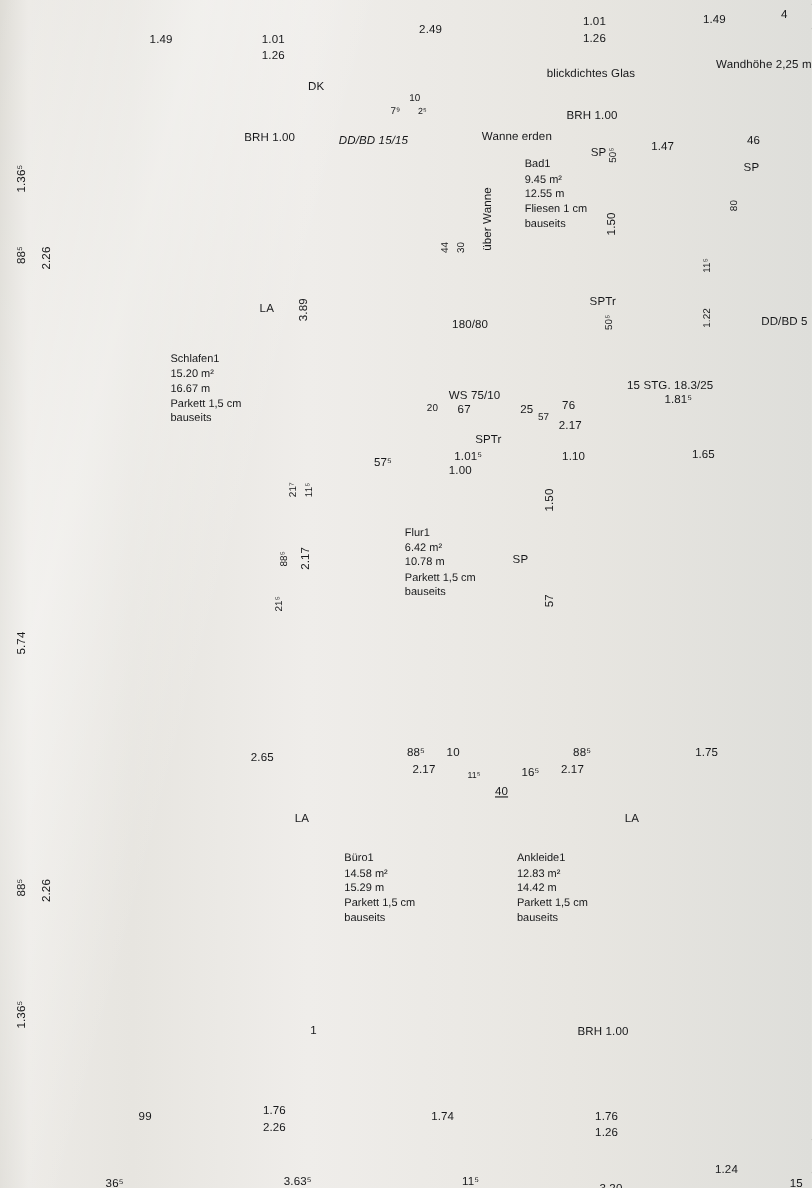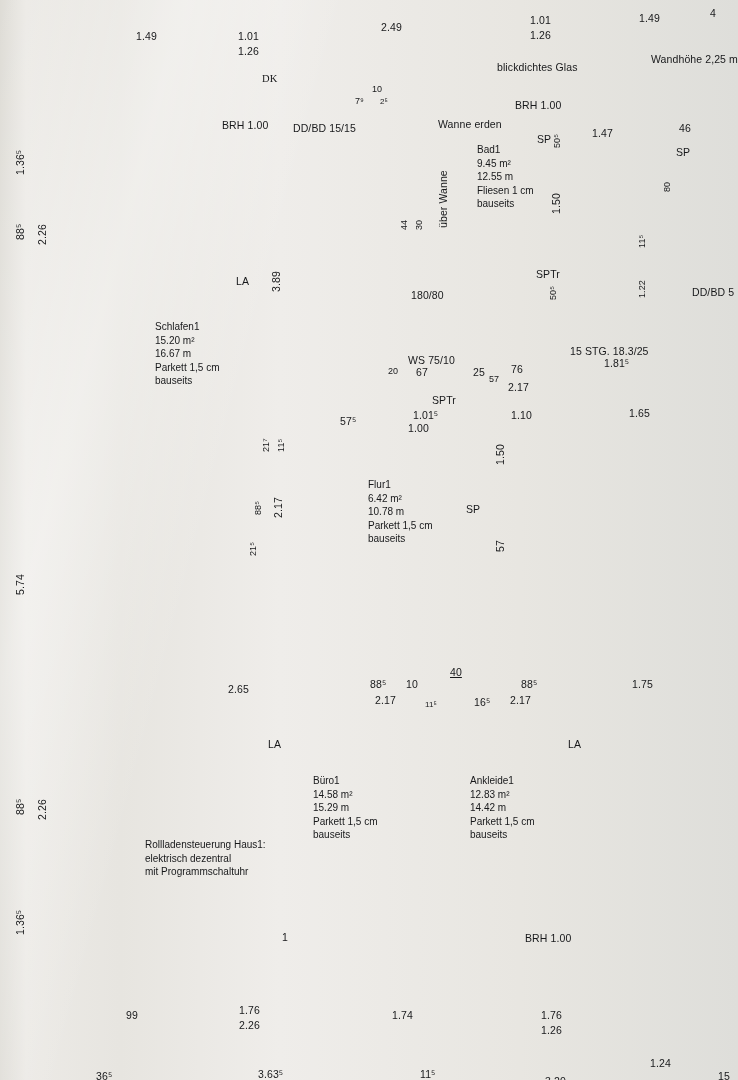--- a/index.html
+++ b/index.html
@@ -317,33 +317,30 @@
 14.58 m²
 15.29 m
 Parkett 1,5 cm
 bauseits</div>
   <div class="block" style="left:470px;top:774px;">Ankleide1
 12.83 m²
 14.42 m
 Parkett 1,5 cm
 bauseits</div>
 
-  <div class="block" style="left:145px;top:838px;">Rollladensteuerung Haus1:
-elektrisch dezentral
-mit Programmschaltuhr</div>
 
   <div class="t" style="left:497px;top:61px;">blickdichtes Glas</div>
   <div class="t" style="left:626px;top:53px;margin-left:25px;">Wandhöhe 2,25 m</div>
   <div class="t" style="left:438px;top:118px;">Wanne erden</div>
-  <div class="t" style="left:293px;top:122px;">DD/BD 15/15</div>
+  <div class="t" style="left:308px;top:122px;font-style:italic;">DD/BD 15/15</div>
   <div class="t" style="left:222px;top:119px;">BRH 1.00</div>
   <div class="t" style="left:515px;top:99px;">BRH 1.00</div>
   <div class="t" style="left:525px;top:932px;">BRH 1.00</div>
   <div class="t" style="left:692px;top:286px;">DD/BD 5</div>
-  <div class="t" style="left:262px;top:73px;font-family:Liberation Serif, serif;">DK</div>
+  <div class="t" style="left:280px;top:73px;">DK</div>
   <div class="t" style="left:570px;top:345px;">15 STG. 18.3/25</div>
   <div class="t" style="left:604px;top:357px;">1.81⁵</div>
   <div class="t" style="left:408px;top:354px;">WS 75/10</div>
   <div class="t" style="left:411px;top:289px;">180/80</div>
   <div class="t rot90" style="left:437px;top:228px;">über Wanne</div>
   <div class="t" style="left:537px;top:133px;">SP</div>
   <div class="t" style="left:676px;top:146px;">SP</div>
   <div class="t" style="left:466px;top:503px;">SP</div>
   <div class="t" style="left:536px;top:268px;">SPTr</div>
   <div class="t" style="left:432px;top:394px;">SPTr</div>
@@ -411,20 +408,20 @@
   <div class="t rot90 sm" style="left:637px;top:298px;">1.22</div>
   <div class="t rot90 sm" style="left:399px;top:230px;">44</div>
   <div class="t rot90 sm" style="left:414px;top:230px;">30</div>
   <div class="t sm" style="left:372px;top:84px;">10</div>
   <div class="t sm" style="left:355px;top:96px;">7⁹</div>
   <div class="t xs" style="left:380px;top:97px;">2⁵</div>
   <div class="t" style="left:228px;top:683px;">2.65</div>
   <div class="t" style="left:370px;top:678px;">88⁵</div>
   <div class="t" style="left:406px;top:678px;">10</div>
   <div class="t" style="left:375px;top:694px;">2.17</div>
-  <div class="t" style="left:450px;top:666px;text-decoration:underline;">40</div>
+  <div class="t" style="left:450px;top:714px;text-decoration:underline;">40</div>
   <div class="t" style="left:474px;top:696px;">16⁵</div>
   <div class="t xs" style="left:425px;top:700px;">11⁵</div>
   <div class="t" style="left:521px;top:678px;">88⁵</div>
   <div class="t" style="left:510px;top:694px;">2.17</div>
   <div class="t" style="left:632px;top:678px;">1.75</div>
 
 </div>
 
 </body></html>

